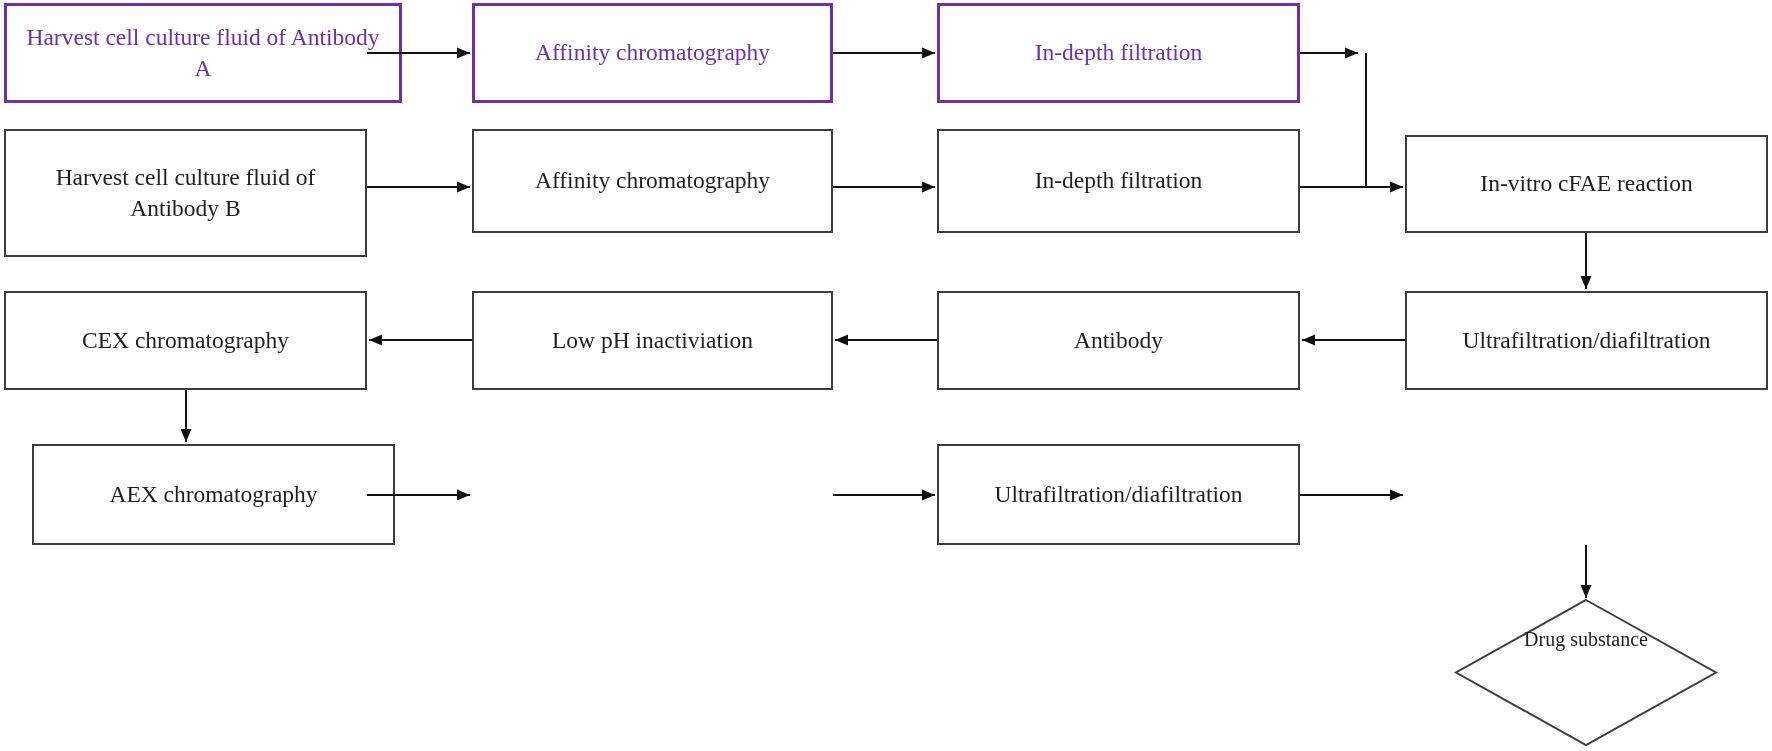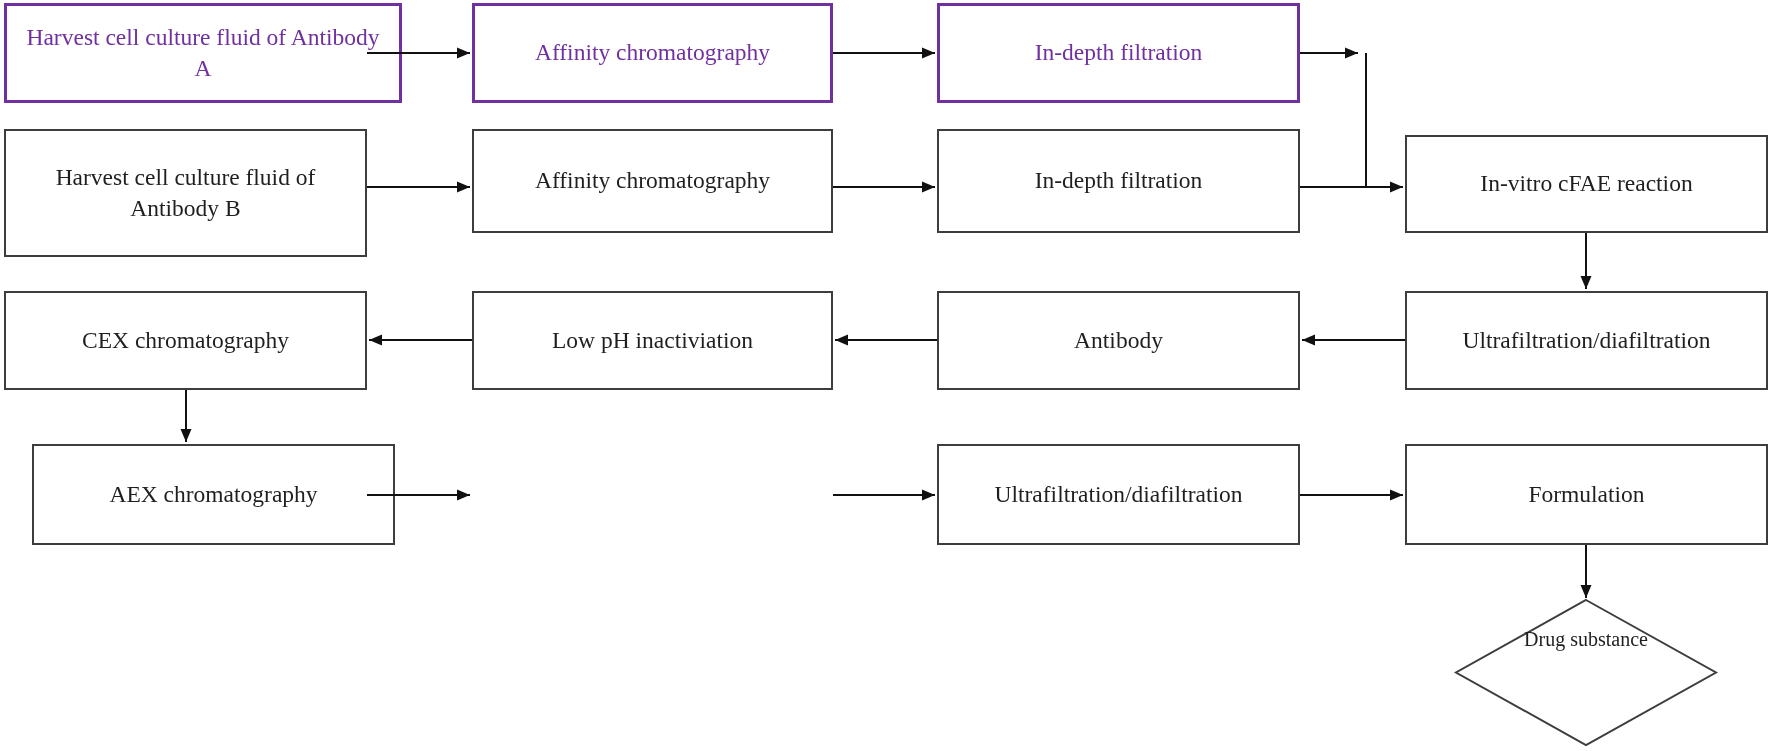--- a/index.html
+++ b/index.html
@@ -108,23 +108,20 @@
   <div class="node" style="left:1405px; top:291px; width:363px; height:99px;">
     <span>Ultrafiltration/diafiltration</span>
   </div>
 
   <div class="node" style="left:0; top:444px; width:363px; height:101px;margin-left:32px;">
     <span>AEX chromatography</span>
   </div>
   <div class="node" style="left:937px; top:444px; width:363px; height:101px;">
     <span>Ultrafiltration/diafiltration</span>
   </div>
-  <div class="node" style="left:1405px; top:444px; width:363px; height:101px;">
-    <span>Formulation</span>
-  </div>
 
   <svg id="connector-layer" viewBox="0 0 1772 751" xmlns="http://www.w3.org/2000/svg" aria-hidden="true">
     <defs>
       <marker id="ah" markerUnits="userSpaceOnUse" markerWidth="14" markerHeight="12" refX="13" refY="6" orient="auto-start-reverse">
         <path class="arrowhead-glyph" d="M0 0.5 L13 6 L0 11.5 Z"></path>
       </marker>
     </defs>
 
     <path class="connector" d="M367 53 H470" marker-end="url(#ah)"></path>
     <path class="connector" d="M833 53 H935" marker-end="url(#ah)"></path>

